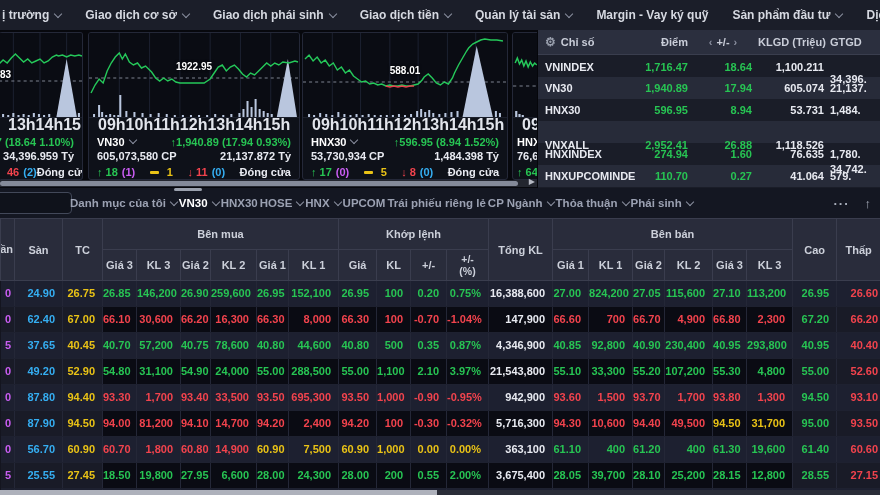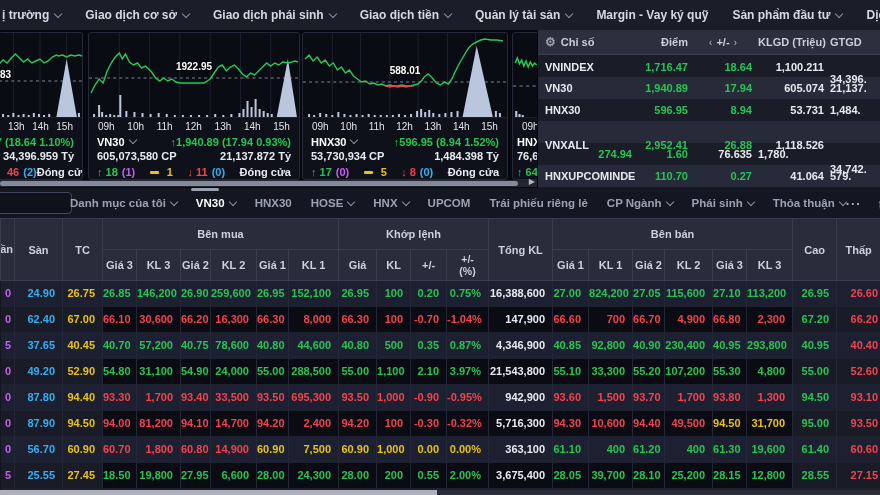--- a/index.html
+++ b/index.html
@@ -11,21 +11,21 @@
   
   .charts{position:absolute;left:0;top:30px;width:537px;height:158px;background:#07080d;overflow:hidden}
   .card{position:absolute;top:2px;height:146px;background:#0e1119;border:1px solid #242838;border-radius:3px;overflow:hidden}
   .card1{left:-1px;width:83px;border-left:none}
   .card2{left:88px;width:210px}
   .card3{left:302px;width:204px}
   .card4{left:512px;width:26px}
   .plot{position:relative;height:84px;background:#0a0c13;border-bottom:1px solid #1b1f2b}
   .plot svg{position:absolute;left:0;top:0;width:100%;height:100%}
   .ref-label{position:absolute;color:#fff;font-size:10px;font-weight:700;text-shadow:0 0 3px #000;z-index:2}
-  .times{display:flex;justify-content:space-between;align-items:center;height:16px;padding:0 9px;color:#e2e5ec;font-size:10px;font-weight:400}
+  .times{display:flex;justify-content:space-between;align-items:flex-end;height:16px;padding:0 9px;color:#e2e5ec;font-size:16px;font-weight:700}
   .info{padding:0 8px}
   .l1,.l2,.l3{display:flex;justify-content:space-between;align-items:center;font-size:11px;font-weight:700;white-space:nowrap}
   .l1{height:15px}.l2{height:14px;color:#e8eaf1}.l3{height:16px;margin-top:1px}
   .jend{justify-content:flex-end}
   .cname{color:#fff;display:flex;align-items:center;gap:5px}
   .c-g{color:#27c453}.c-r{color:#f2434d}.c-y{color:#e9c216}.c-b{color:#35aef2}.c-p{color:#c95df2}.c-w{color:#e8eaf1}
   .dash{display:inline-block;width:9px;height:3px;background:#e9c216;margin-right:4px;vertical-align:middle;border-radius:1px}
   .grp{display:flex;align-items:center;gap:4px}
   .charts-sb{position:absolute;left:0;bottom:1px;width:537px;height:7px;background:#23262f}
   .charts-sb .thumb{position:absolute;left:0;top:1px;width:518px;height:5px;background:#848a99;border-radius:3px}
@@ -39,21 +39,21 @@
   .idx-c{overflow:hidden;white-space:nowrap;text-align:right;padding-right:6px}
   .idx-h .idx-c,.idx-row .idx-c{line-height:22px}
   .c0{text-align:left;padding-left:7px;padding-right:0;display:flex;align-items:center;gap:5px}
   .c4{padding-right:2px}
   .idx-row .c1,.idx-row .c2{color:#27c453}
   .gear{color:#9aa0ae;font-size:12px;cursor:pointer}
   .pg{color:#8b90a0;margin:0 4px;cursor:pointer}
   
   .tabbar{position:absolute;left:0;top:188px;width:880px;height:30px;background:#141722;display:flex;align-items:center;overflow:hidden}
   .tab-input{position:absolute;left:-34px;top:4px;width:92px;height:20px;background:#0f121b;border:1px solid #424859;border-radius:4px;outline:none;color:#e8eaf1;padding:0 6px;font-size:11px}
-  .tabs{margin-left:70px;display:flex;align-items:center;gap:19px;height:100%}
+  .tabs{margin-left:70px;display:flex;align-items:center;gap:2px;height:100%}
   .tab{position:relative;display:flex;align-items:center;gap:5px;height:100%;color:#9ba1b2;font-size:11.5px;font-weight:700;cursor:pointer;white-space:nowrap}
   .tab.active{color:#fff}
   .tab .ind{position:absolute;top:0;left:-5px;width:28px;height:3px;background:#9aa0ad;border-radius:2px}
   .tab-icons{margin-left:auto;display:flex;align-items:center;gap:15px;padding-right:9px}
   .more-dots{color:#aab0bd;font-size:13px;font-weight:700;letter-spacing:1px;cursor:pointer}
   .up-arr{color:#aab0bd;font-size:13px;font-weight:700;cursor:pointer}
   
   .board{position:absolute;left:0;top:218px;width:880px;height:277px;overflow:hidden;background:#14151f}
   table.board-table{border-collapse:collapse;table-layout:fixed;width:880px}
   .board th{background:#292c3b;border:1px solid #3a3d4e;color:#ccd0da;font-size:11px;font-weight:700;height:30px;padding:0;overflow:hidden;white-space:nowrap}
@@ -403,20 +403,21 @@
         <div class="idx-c c4" style="text-align: left;">1,484.</div>
       </div>
       <div class="idx-row alt">
         <div class="idx-c c0">VNXALL</div>
         <div class="idx-c c1">2,952.41</div>
         <div class="idx-c c2">26.88</div>
         <div class="idx-c c3">1,118.526</div>
         <div class="idx-c c4" style="text-align: left; margin-top: 48px;">34,742.</div>
       </div>
       <div class="idx-row">
+        <div class="idx-c c0">HNXINDEX</div>
         <div class="idx-c c1">274.94</div>
         <div class="idx-c c2">1.60</div>
         <div class="idx-c c3">76.635</div>
         <div class="idx-c c4" style="text-align: left;">1,780.</div>
       </div>
       <div class="idx-row alt">
         <div class="idx-c c0">HNXUPCOMINDE</div>
         <div class="idx-c c1">110.70</div>
         <div class="idx-c c2">0.27</div>
         <div class="idx-c c3">41.064</div>
@@ -452,25 +453,25 @@
         <span>UPCOM</span>
       </div>
       <div class="tab">
         <span>Trái phiếu riêng lẻ</span>
       </div>
       <div class="tab">
         <span>CP Ngành</span>
         <i class="chev"></i>
       </div>
       <div class="tab">
+        <span>Thỏa thuận</span>
+        <i class="chev"></i>
+      </div>
+      <div class="tab">
         <span>Phái sinh</span>
-        <i class="chev"></i>
-      </div>
-      <div class="tab">
-        <span>Thỏa thuận</span>
         <i class="chev"></i>
       </div>
     </div>
   <div class="tab-icons">
     <span class="more-dots">···</span>
     <span class="up-arr">↑</span>
 
   </div>
 </div>
 

